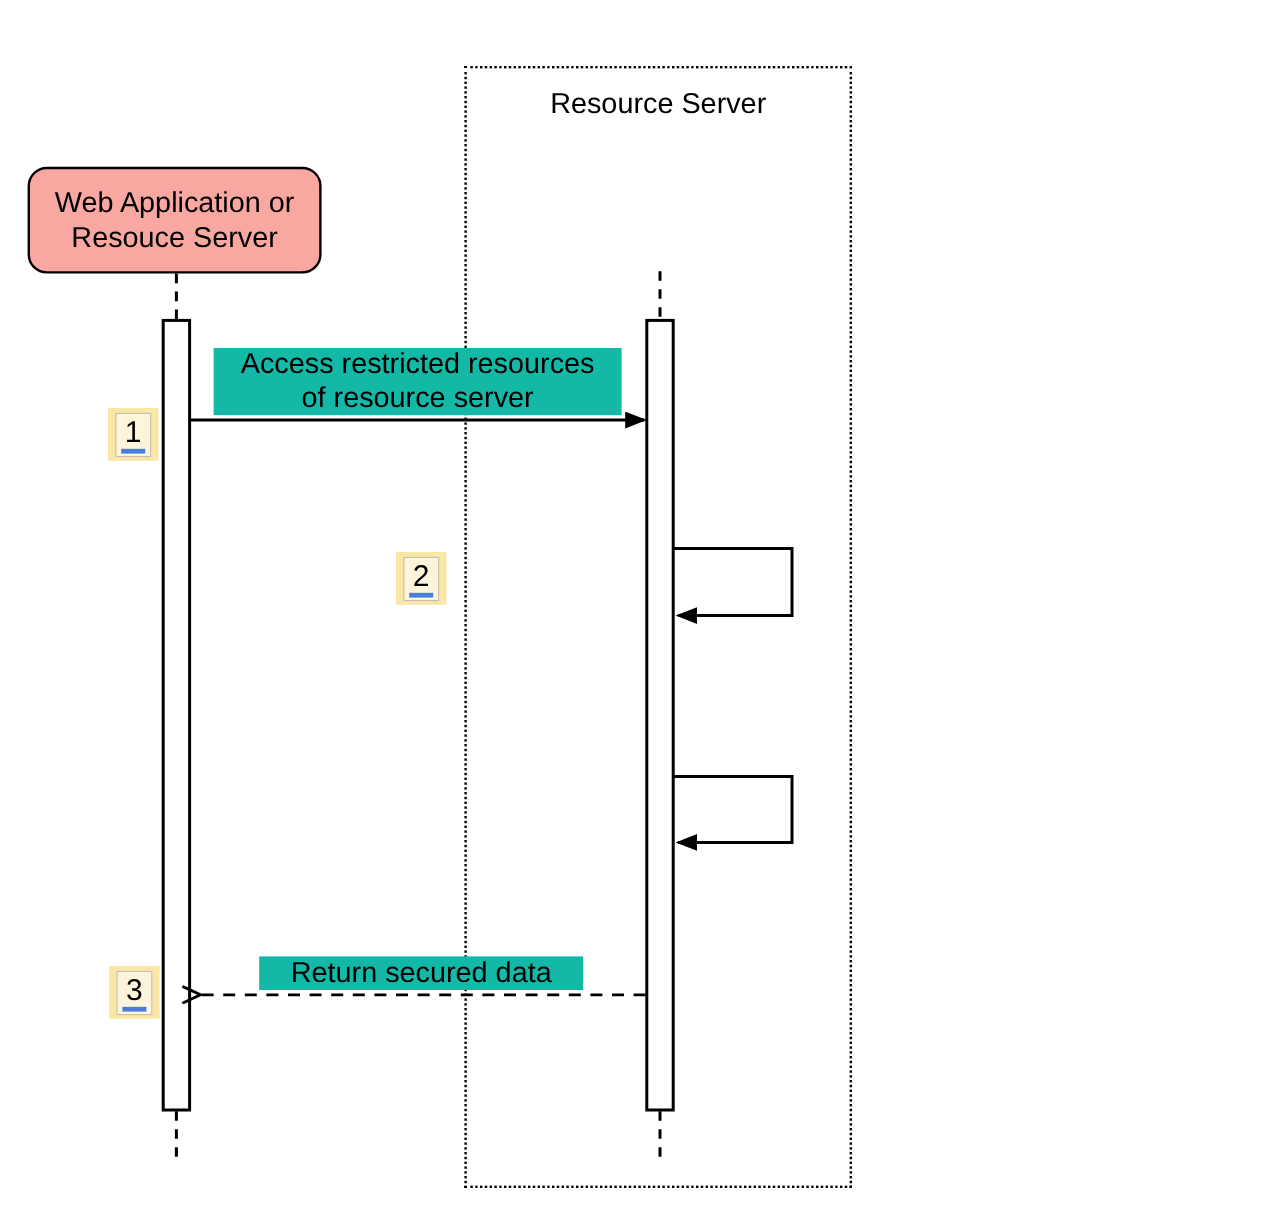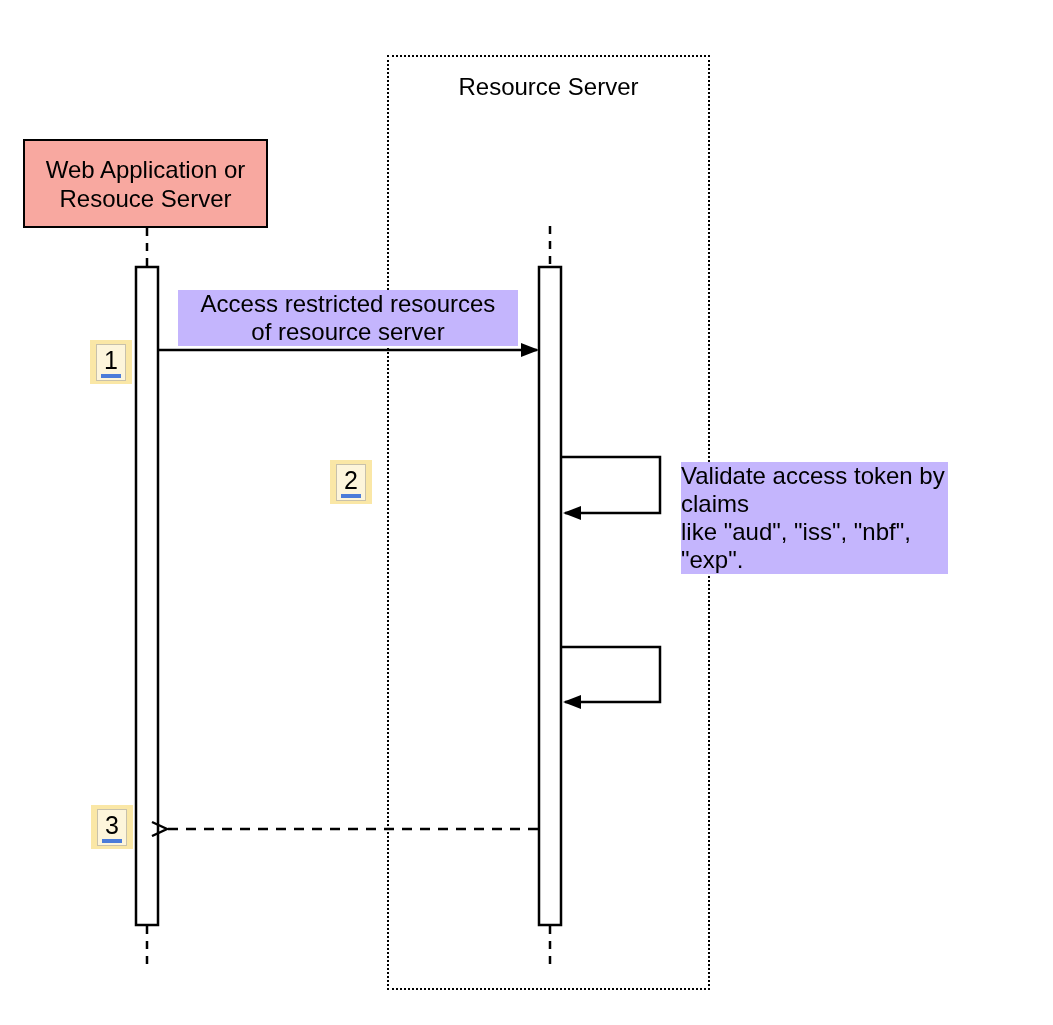--- a/index.html
+++ b/index.html
@@ -43,21 +43,21 @@
     z-index: 2;
   }
 
   
   .actor {
     display: flex;
     align-items: center;
     justify-content: center;
     text-align: center;
     border: 2.5px solid #000;
-    border-radius: 0;
+    border-radius: 16px;
     box-sizing: border-box;
     font-size: 24px;
     line-height: 29px;
     white-space: pre-line;
     z-index: 3;
   }
   .actor-client {
     left: 23px; top: 139px;
     width: 245px; height: 89px;
     background: var(--actor-client-fill, #F8A8A0);
@@ -66,21 +66,21 @@
     left: 443px; top: 138px;
     width: 219px; height: 87px;
     background: var(--actor-server-fill, #7EC8E9);
   }
 
   
   .label {
     font-size: 24px;
     line-height: 28px;
     white-space: pre-line;
-    background: #c4b5fd;
+    background: #14b8a6;
     z-index: 3;
   }
   .label-access { left: 178px; top: 290px; width: 340px; text-align: center; }
   .label-validate { left: 681px; top: 462px; text-align: left; }
   .label-build   { left: 678px; top: 629px; text-align: left; }
   .label-return  { left: 216px; top: 797px; width: 270px; text-align: center; }
 
   
   .badge {
     width: 42px; height: 44px;
@@ -148,22 +148,21 @@
     <line x1="538" y1="829" x2="166" y2="829" stroke="#000" stroke-width="2.3" stroke-dasharray="10,8" marker-end="url(#mO)"></line>
   </svg>
 
   <div class="abs actor actor-client">
     <span>Web Application or
 Resouce Server</span>
   </div>
 
   <div class="abs label label-access">Access restricted resources
 of resource server</div>
-  <div class="abs label label-validate">Validate access token by claims
-like "aud", "iss", "nbf", "exp".</div>
+  <div class="abs label label-return">Return secured data</div>
 
   <div class="abs badge badge-1">
     <span class="badge-inner">
       <span class="badge-num">1</span>
       <span class="badge-rule"></span>
     </span>
   </div>
   <div class="abs badge badge-2">
     <span class="badge-inner">
       <span class="badge-num">2</span>

